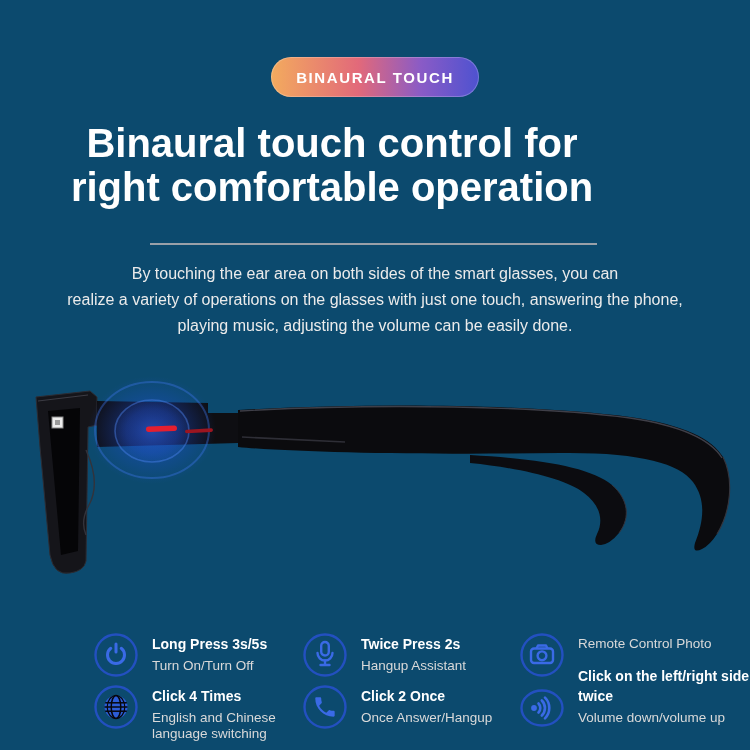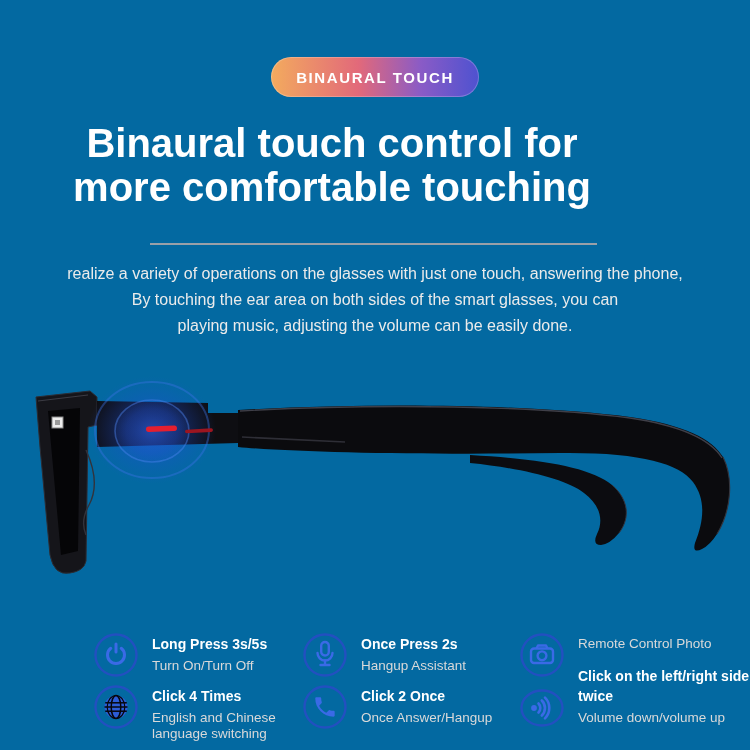--- a/index.html
+++ b/index.html
@@ -1,17 +1,17 @@
 <!DOCTYPE html>
 <html><head>
 <meta charset="utf-8">
 <style>
   html,body{margin:0;padding:0;background:#000;}
   .stage{
-    position:relative;width:750px;height:750px;background:#0369a1;overflow:hidden;
+    position:relative;width:750px;height:750px;background:#0c4a6e;overflow:hidden;
     font-family:"Liberation Sans",sans-serif;-webkit-font-smoothing:antialiased;
   }
   
   .badge{
     position:absolute;top:57px;left:50%;transform:translateX(-50%);
     width:208px;height:40px;border-radius:21px;
     background:linear-gradient(90deg,#f3ab5e 0%,#e2697a 42%,#8a5bc6 72%,#4e52d0 100%);
     box-shadow:inset 0 0 0 1px rgba(255,255,255,.22);
     display:flex;align-items:center;justify-content:center;
     color:#fff;font-weight:bold;font-size:15px;letter-spacing:1.6px;
@@ -46,28 +46,28 @@
 <body>
 
 <div class="stage">
 
   <div class="badge">
     <span>BINAURAL TOUCH</span>
   </div>
 
   <div class="heading">
     <div>Binaural touch control for</div>
-    <div>more comfortable touching</div>
+    <div>right comfortable operation</div>
   </div>
 
   <div class="divider"></div>
 
   <div class="desc">
+    <div>By touching the ear area on both sides of the smart glasses, you can</div>
     <div>realize a variety of operations on the glasses with just one touch, answering the phone,</div>
-    <div>By touching the ear area on both sides of the smart glasses, you can</div>
     <div>playing music, adjusting the volume can be easily done.</div>
   </div>
 
   <svg class="hero" viewBox="0 0 750 265">
     <defs>
       <radialGradient id="gOuter" cx="50%" cy="50%" r="50%">
         <stop offset="0%" stop-color="#1e4fd2" stop-opacity="0.40"></stop>
         <stop offset="55%" stop-color="#1e4fd2" stop-opacity="0.32"></stop>
         <stop offset="100%" stop-color="#1e4fd2" stop-opacity="0"></stop>
       </radialGradient>
@@ -131,21 +131,21 @@
 
   <div class="feature f2">
     <svg class="ficon" viewBox="-23 -23 46 46">
       <circle r="20.5" fill="none" stroke="#2350c0" stroke-width="2.4"></circle>
       <rect x="-3.8" y="-13" width="7.6" height="13.5" rx="3.8" fill="none" stroke="#3a6ae6" stroke-width="2.4"></rect>
       <path d="M-7.5,-2 A7.5,7.5 0 0 0 7.5,-2" fill="none" stroke="#3a6ae6" stroke-width="2.4" stroke-linecap="round"></path>
       <line x1="0" y1="5.5" x2="0" y2="9.5" stroke="#3a6ae6" stroke-width="2.4" stroke-linecap="round"></line>
       <line x1="-4.5" y1="10" x2="4.5" y2="10" stroke="#3a6ae6" stroke-width="2.4" stroke-linecap="round"></line>
     </svg>
     <div class="ftext">
-      <div class="ftitle">Once Press 2s</div>
+      <div class="ftitle">Twice Press 2s</div>
       <div class="fsub">Hangup Assistant</div>
     </div>
   </div>
 
   <div class="feature f3">
     <svg class="ficon" viewBox="-23 -23 46 46">
       <circle r="20.5" fill="none" stroke="#2350c0" stroke-width="2.4"></circle>
       <rect x="-11" y="-6.5" width="22" height="14.5" rx="3" fill="none" stroke="#3a6ae6" stroke-width="2.4"></rect>
       <path d="M-5.5,-6.5 L-4,-9.5 L4,-9.5 L5.5,-6.5" fill="none" stroke="#3a6ae6" stroke-width="2.4" stroke-linejoin="round"></path>
       <circle cy="0.8" r="4.4" fill="none" stroke="#3a6ae6" stroke-width="2.4"></circle>

